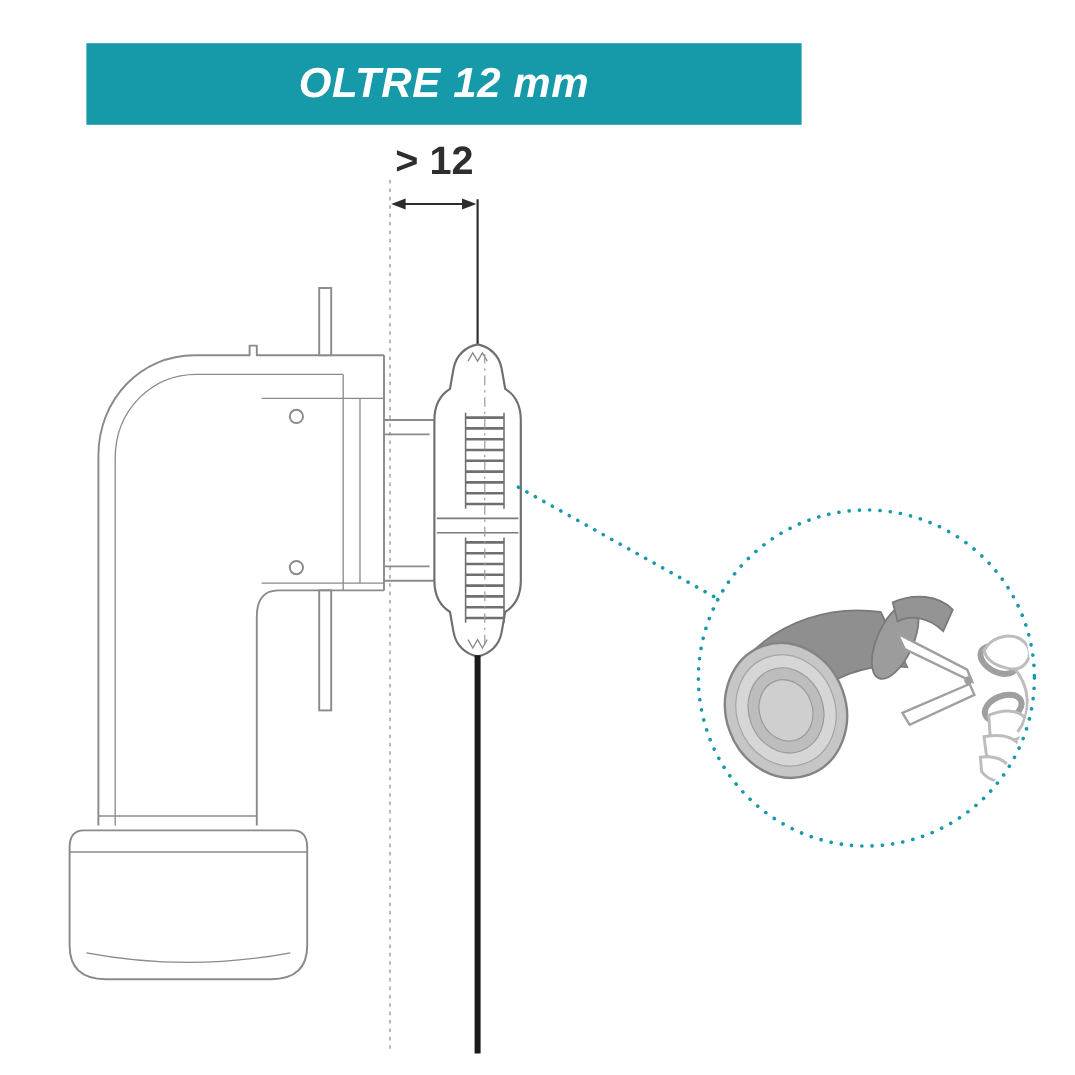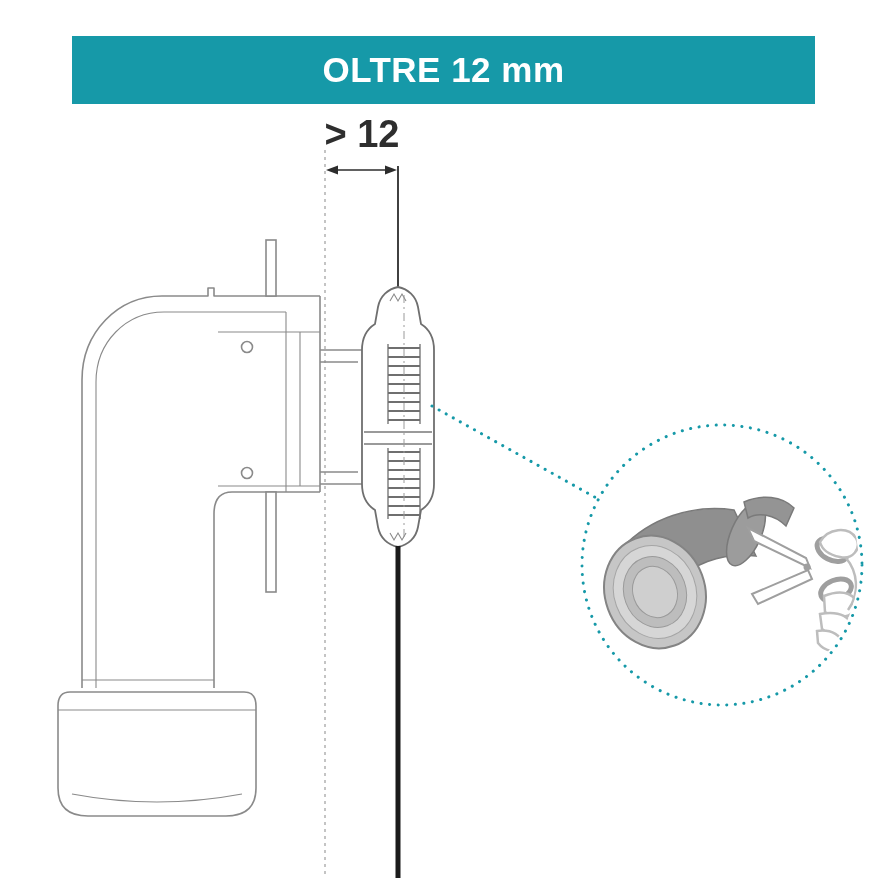--- a/index.html
+++ b/index.html
@@ -12,39 +12,40 @@
     width: 896px;
     height: 896px;
     background: #ffffff;
     overflow: hidden;
     font-family: "Liberation Sans", sans-serif;
   }
   .banner {
     position: absolute;
     left: 72px;
     top: 36px;
-    width: 743px;
+    width: 596px;
     height: 68px;
     display: flex;
     align-items: center;
     justify-content: center;
+    font-style: italic;
   }
   .banner-text {
     color: #ffffff;
     font-weight: 700;
     font-size: 35px;
     letter-spacing: 0.5px;
   }
   .dim-label {
     position: absolute;
     left: 302px;
     top: 116px;
     width: 120px;
     text-align: center;
-    font-size: 38px;
+    font-size: 33px;
     font-weight: 700;
     color: #2e2e2e;
     line-height: 36px;
   }
   svg.diagram {
     position: absolute;
     left: 0;
     top: 0;
   }
 </style>

